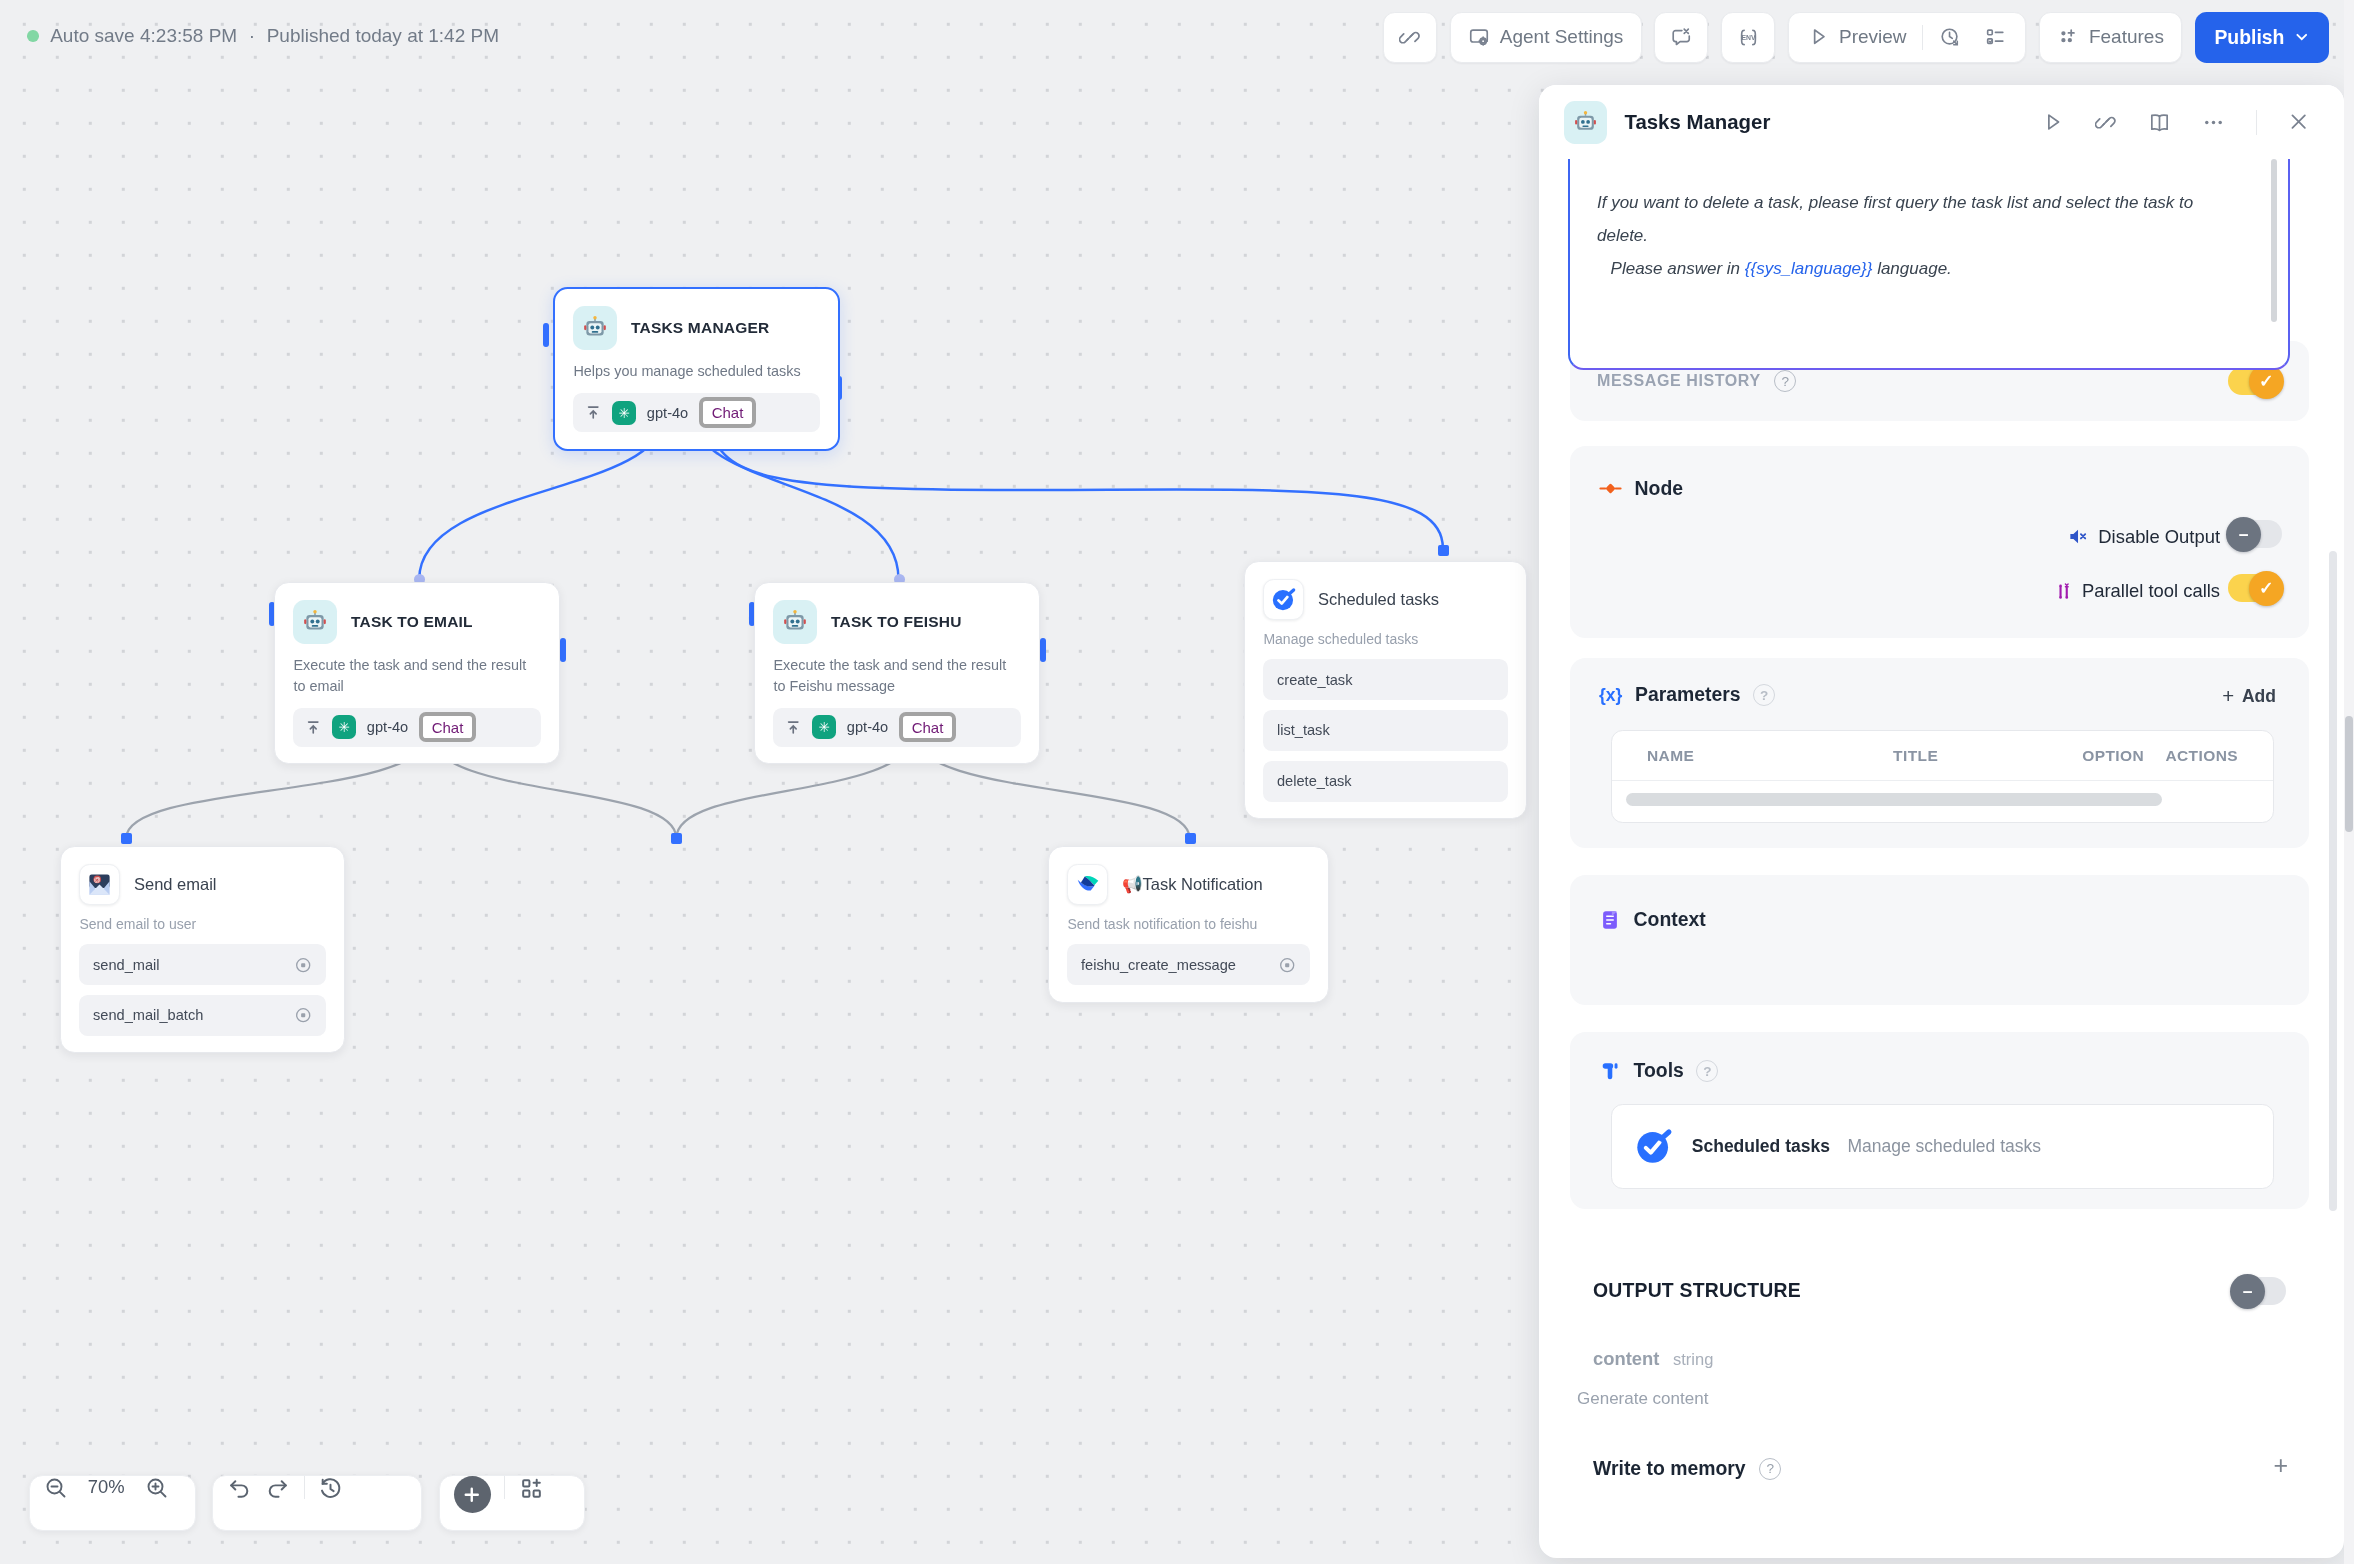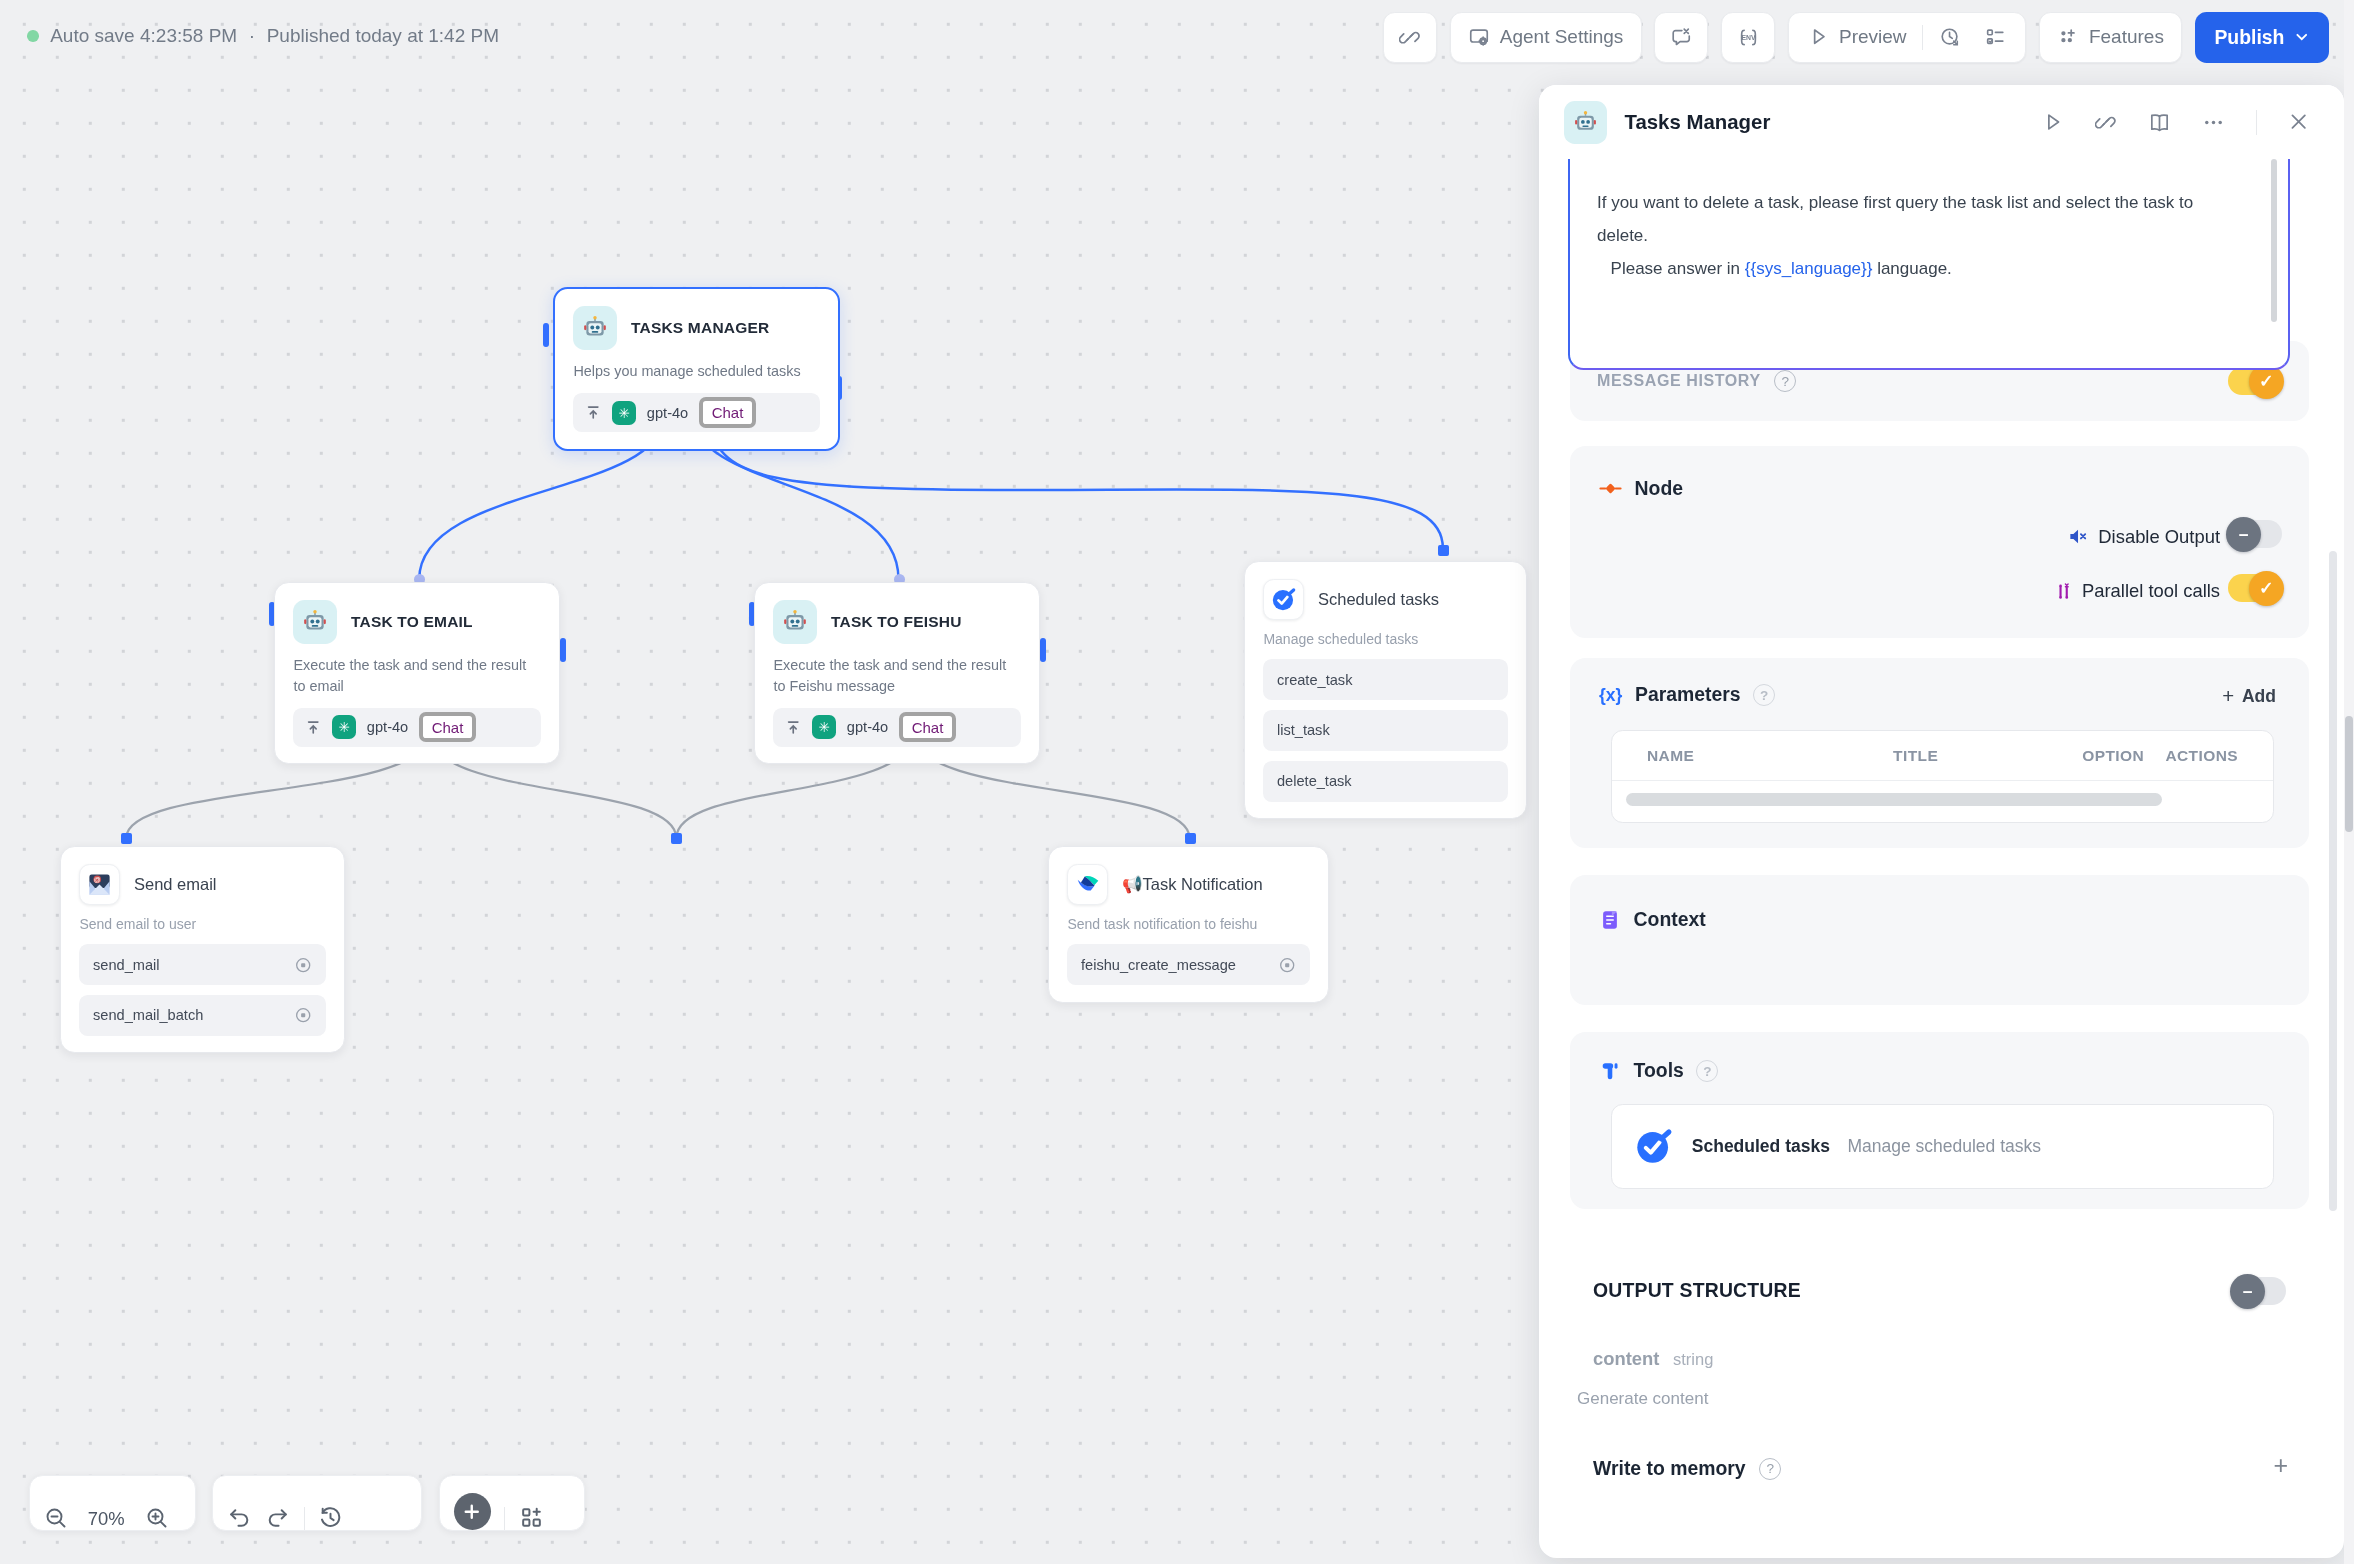--- a/index.html
+++ b/index.html
@@ -57,41 +57,41 @@
   .tool-row { margin-top:9.7px; height:41px; background:#f1f2f5; border-radius:8.7px; display:flex;
     align-items:center; justify-content:space-between; padding:0 13.6px; font-size:14.6px; color:#424a57; cursor:pointer; }
 
   .handle-tab { position:absolute; width:5.8px; height:24px; border-radius:2.9px; background:#3370ff; z-index:2; }
   .handle-dash { position:absolute; width:24px; height:6.8px; border-radius:1.9px; background:#3370ff; z-index:2; }
   .handle-sq { position:absolute; width:10.7px; height:10.7px; border-radius:1.9px; background:#3370ff; z-index:2; }
   .handle-dot { position:absolute; width:10.7px; height:10.7px; border-radius:50%; background:#a9b6f1; z-index:2; }
 
   
   .ctl { position:absolute; bottom:33px; height:56px; background:#fff; border:1px solid #eceef1;
-    border-radius:13.6px; box-shadow:0 1.9px 7.8px rgba(16,24,40,.06); display:flex; align-items:flex-end;
+    border-radius:13.6px; box-shadow:0 1.9px 7.8px rgba(16,24,40,.06); display:flex; align-items:flex-start;
     padding:0 13.6px; gap:13.6px; z-index:5; }
   .ctl .vdiv { width:1px; height:23px; background:#e7e9ec; }
   .zoom-label { font-size:18.4px; color:#4b5563; min-width:50px; text-align:center; }
   .plus-circle { width:37px; height:37px; border-radius:50%; background:#5d646e; color:#fff;
     display:flex; align-items:center; justify-content:center; }
 
   
   .panel { position:absolute; left:1539px; top:85px; width:805px; height:1473px; background:#fff;
     border-radius:17.5px; box-shadow:0 7.8px 33px rgba(18,25,38,.12); z-index:10; overflow:hidden; }
   .panel-header { position:absolute; top:0; left:0; right:0; height:74px; background:#fff; z-index:5;
     display:flex; align-items:center; padding:0 25px; }
   .panel-robot { width:43px; height:43px; border-radius:10.7px; background:#d9f1f4; display:flex;
     align-items:center; justify-content:center; }
   .panel-title { margin-left:17.5px; font-size:20.4px; font-weight:700; color:#17202e; }
   .ph-icons { position:absolute; right:35px; top:0; height:74px; display:flex; align-items:center; gap:31px; }
   .ph-icons .vdiv { width:1px; height:25px; background:#e7e9ec; }
 
   .prompt-box { position:absolute; left:29px; width:722px; top:54px; height:231px;
     border:2.4px solid #3e66f2; border-bottom-color:#6c5cf0; border-right-color:#5b61f1;
-    border-radius:15.5px; background:#fff; z-index:2; }
+    border-radius:15.5px; background:#fff; z-index:2;font-style:italic; }
   .prompt-text { padding:45px 68px 0 27px; font-size:17px; line-height:33px; color:#39434f; }
   .prompt-text .p2 { text-indent:13.6px; }
   .var-token { color:#2563eb; }
   .prompt-scroll { position:absolute; right:10.7px; top:17.5px; width:6.8px; height:163px; background:#d3d6da; border-radius:3.9px; }
 
   .card { position:absolute; left:31px; width:739px; background:#f6f7f9; border-radius:15.5px; }
   .help-q { width:22px; height:22px; border-radius:50%; border:1.6px solid #b8bec7; color:#99a1ac;
     font-size:13.6px; display:inline-flex; align-items:center; justify-content:center; }
 
   .sec-title { display:flex; align-items:flex-end; gap:12.6px; font-size:19.4px; font-weight:800; color:#1d2736; }

